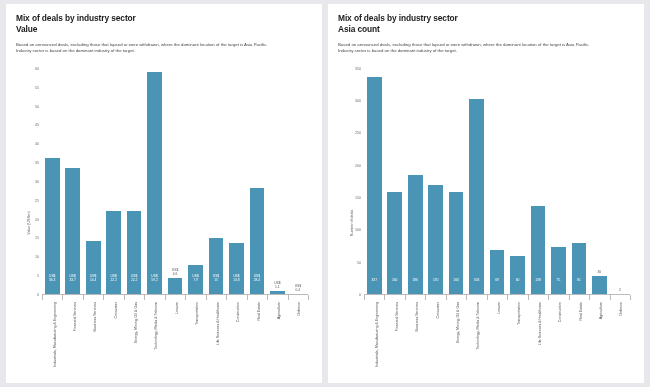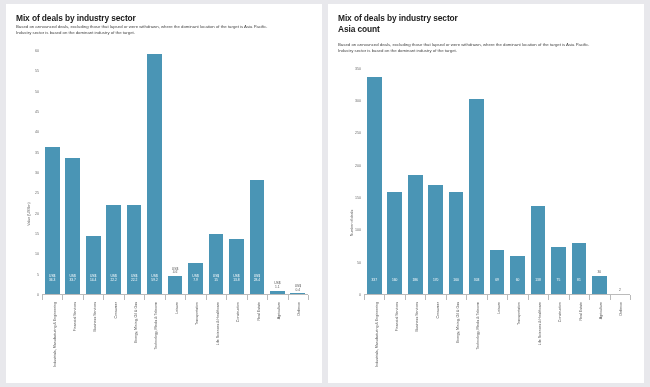--- a/index.html
+++ b/index.html
@@ -180,20 +180,21 @@
     text-align: left;
   }
 </style>
 </head>
 <body>
 
 <div class="page">
 
   <div class="panel">
     <div class="panel-title">Mix of deals by industry sector</div>
+    <div class="panel-subtitle">Value</div>
     <div class="panel-caption">Based on announced deals, excluding those that lapsed or were withdrawn, where the dominant location of the target is Asia Pacific. Industry sector is based on the dominant industry of the target.</div>
     <div class="chart-area">
       <div class="axis-title">Value (US$bn)</div>
       <div class="plot">
         <div class="ticks">
             <div class="tick" style="top: 100%;">0</div>
             <div class="tick" style="top: 91.6667%;">5</div>
             <div class="tick" style="top: 83.3333%;">10</div>
             <div class="tick" style="top: 75%;">15</div>
             <div class="tick" style="top: 66.6667%;">20</div>

